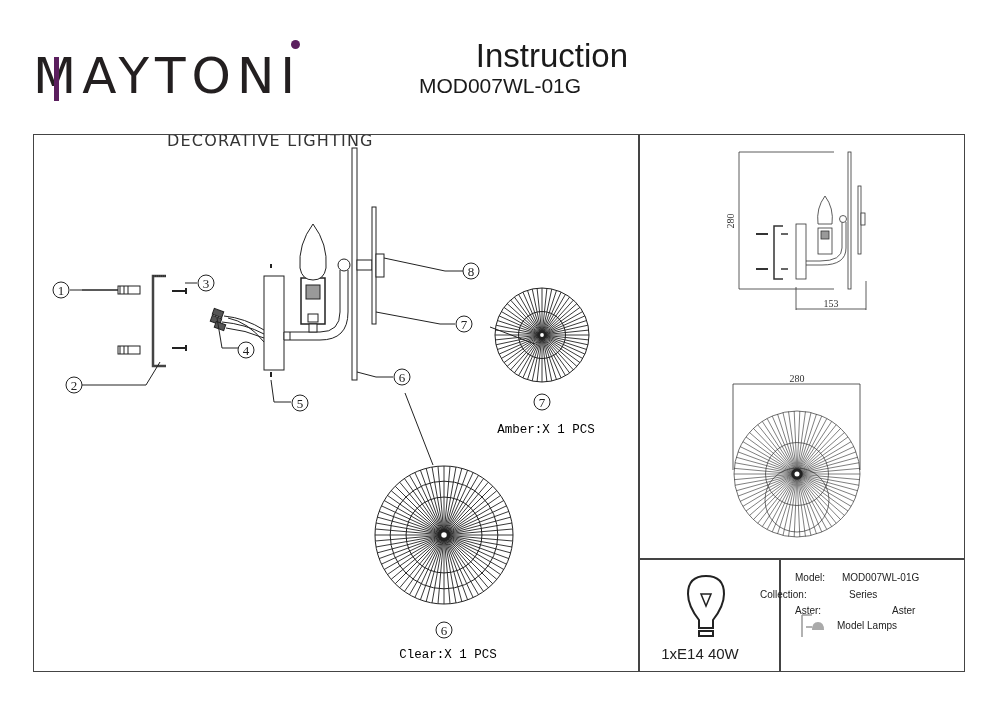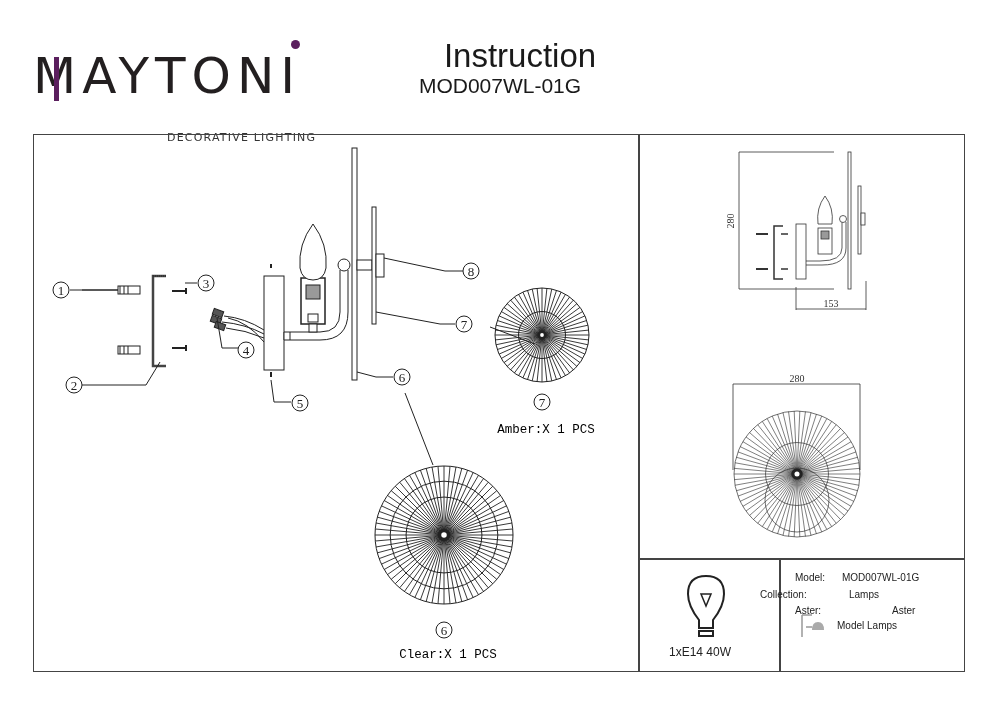--- a/index.html
+++ b/index.html
@@ -3,35 +3,35 @@
 <meta charset="utf-8">
 <style>
   html, body { margin: 0; padding: 0; background: #ffffff; }
   body { width: 1000px; height: 707px; position: relative; overflow: hidden; font-family: "Liberation Sans", sans-serif; color: #1a1a1a; }
   .abs { position: absolute; }
 
   
   .logo { left: 33px; top: 46px; width: 275px; height: 70px; }
   .logo-word { position: absolute; left: 0; top: 0; font-family: "DejaVu Sans", sans-serif; font-size: 50px; letter-spacing: 6px; font-weight: 500; color: #231f20; line-height: 60px; white-space: nowrap; }
   .logo-bar { position: absolute; left: 21px; top: 11px; width: 5px; height: 44px; background: #5b1f5e; }
-  .logo-sub { position: absolute; left: 134px; top: 85px; font-family: "DejaVu Sans", sans-serif; font-size: 11px; letter-spacing: 1.2px; color: #333; white-space: nowrap; }
-  .title { left: 400px; top: 36px; width: 240px; text-align: center; font-size: 33px; color: #1a1a1a; line-height: 40px; }
+  .logo-sub { position: absolute; left: 134px; top: 85px; font-family: "DejaVu Sans", sans-serif; font-size: 16px; letter-spacing: 1.2px; color: #333; white-space: nowrap; }
+  .title { left: 388px; top: 36px; width: 240px; text-align: right; font-size: 33px; color: #1a1a1a; line-height: 40px; }
   .subtitle { left: 380px; top: 74px; width: 240px; text-align: center; font-size: 21px; color: #1a1a1a; }
 
   
   .frame { left: 33px; top: 134px; width: 932px; height: 538px; border: 1.5px solid #444; box-sizing: border-box; }
   .vdiv { left: 638px; top: 134px; width: 1.5px; height: 538px; background: #444; }
   .hdiv { left: 638px; top: 558px; width: 327px; height: 1.5px; background: #444; }
   .vdiv2 { left: 779px; top: 558px; width: 1.5px; height: 114px; background: #444; }
 
   svg text { font-family: "Liberation Serif", serif; }
   .callout-num { font-family: "Liberation Serif", serif; font-size: 13px; }
   .pcs { font-family: "Liberation Mono", monospace; font-size: 12.5px; color: #333; }
 
-  .bulb-label { left: 640px; top: 645px; width: 120px; text-align: center; font-size: 12px; color: #222; }
+  .bulb-label { left: 640px; top: 645px; width: 120px; text-align: center; font-size: 15px; color: #222; }
   .spec { font-size: 10px; color: #222; white-space: nowrap; }
 </style>
 </head>
 <body>
 
 <div class="abs logo">
   <div class="logo-word">MAYTONI</div>
   <div class="logo-sub">DECORATIVE LIGHTING</div>
 <div class="logo-bar" style="background: rgb(91, 31, 94);"></div>
     <div style="position: absolute; left: 258px; top: -6px; width: 9px; height: 9px; border-radius: 50%; background: rgb(91, 31, 94);"></div>
@@ -421,16 +421,16 @@
     <line x1="806" y1="627" x2="812" y2="627"></line>
     <path d="M812 630 Q812 622 818 622 Q824 622 824 630 Z" stroke="none"></path>
   </g>
 </svg>
 
 <div class="abs bulb-label">1xE14 40W</div>
 
 <div class="abs spec" style="left:795px;top:572px;">Model:</div>
 <div class="abs spec" style="left:842px;top:572px;">MOD007WL-01G</div>
 <div class="abs spec" style="left:760px;top:589px;">Collection:</div>
-<div class="abs spec" style="left:849px;top:589px;">Lamps</div>
+<div class="abs spec" style="left:849px;top:589px;">Series</div>
 <div class="abs spec" style="left:795px;top:605px;">Aster:</div>
 <div class="abs spec" style="left:892px;top:605px;">Aster</div>
 <div class="abs spec" style="left:837px;top:620px;">Model Lamps</div>
 
 </body></html>

